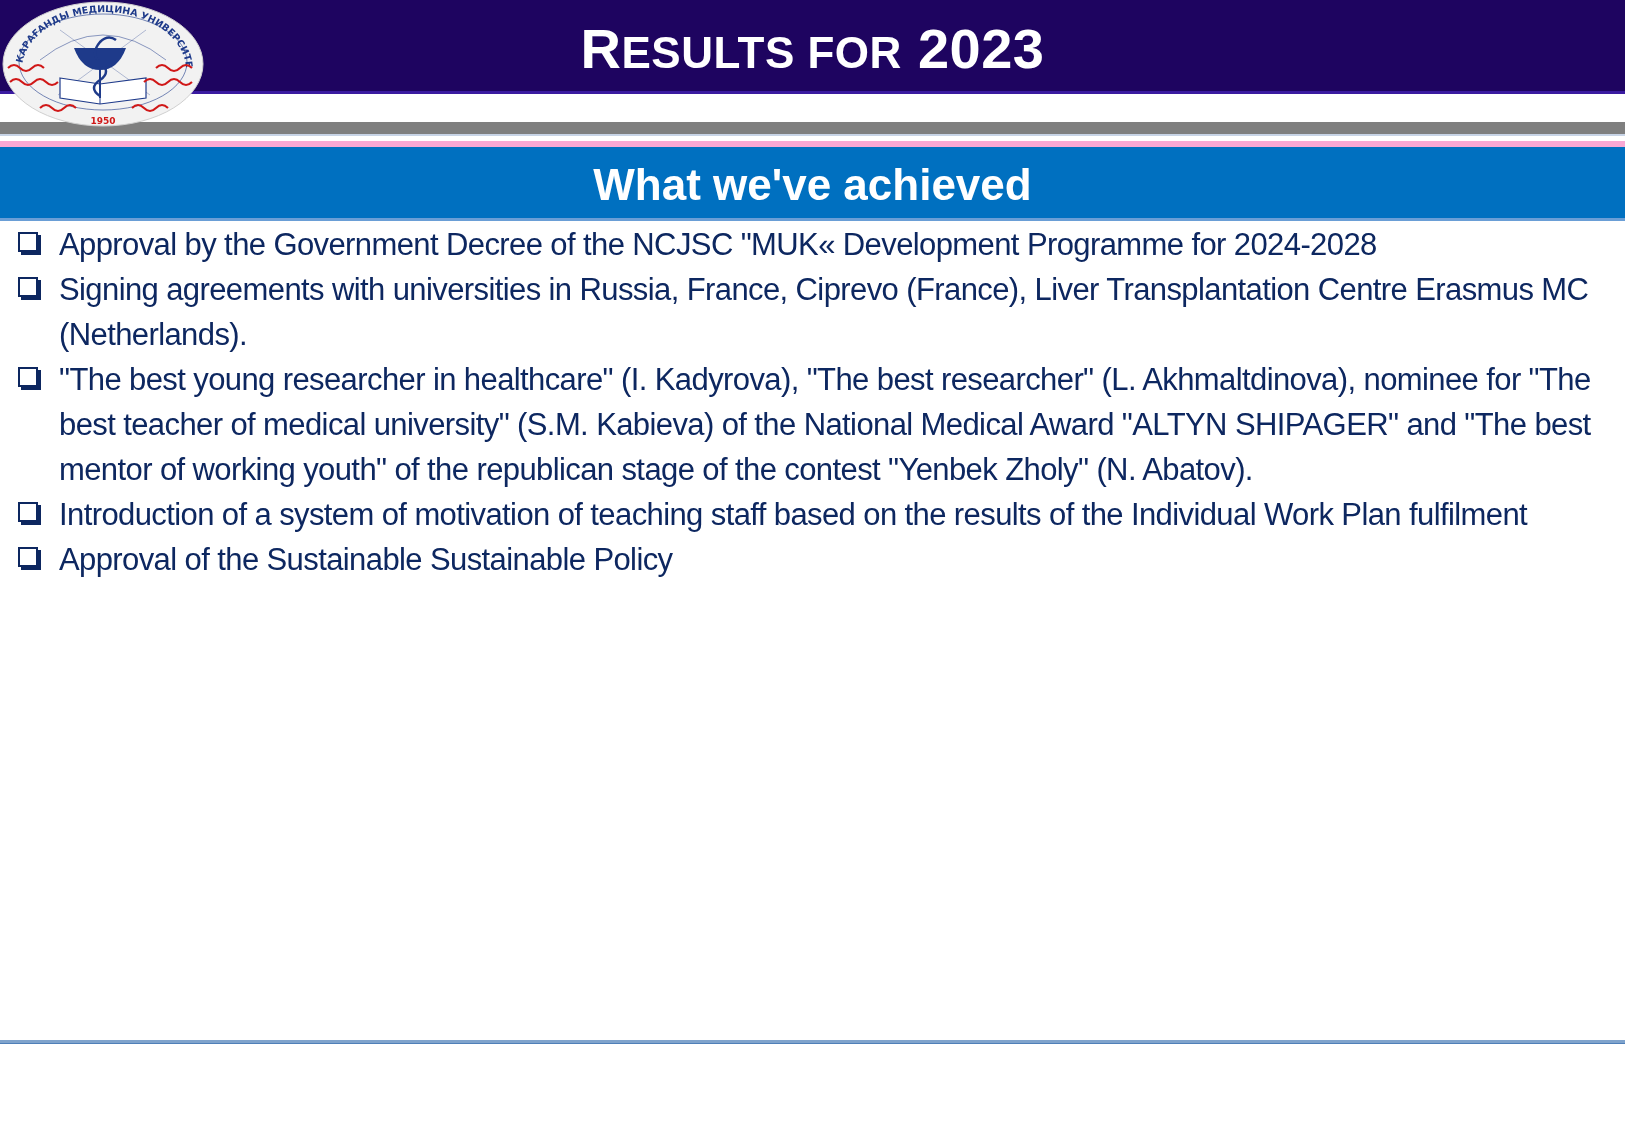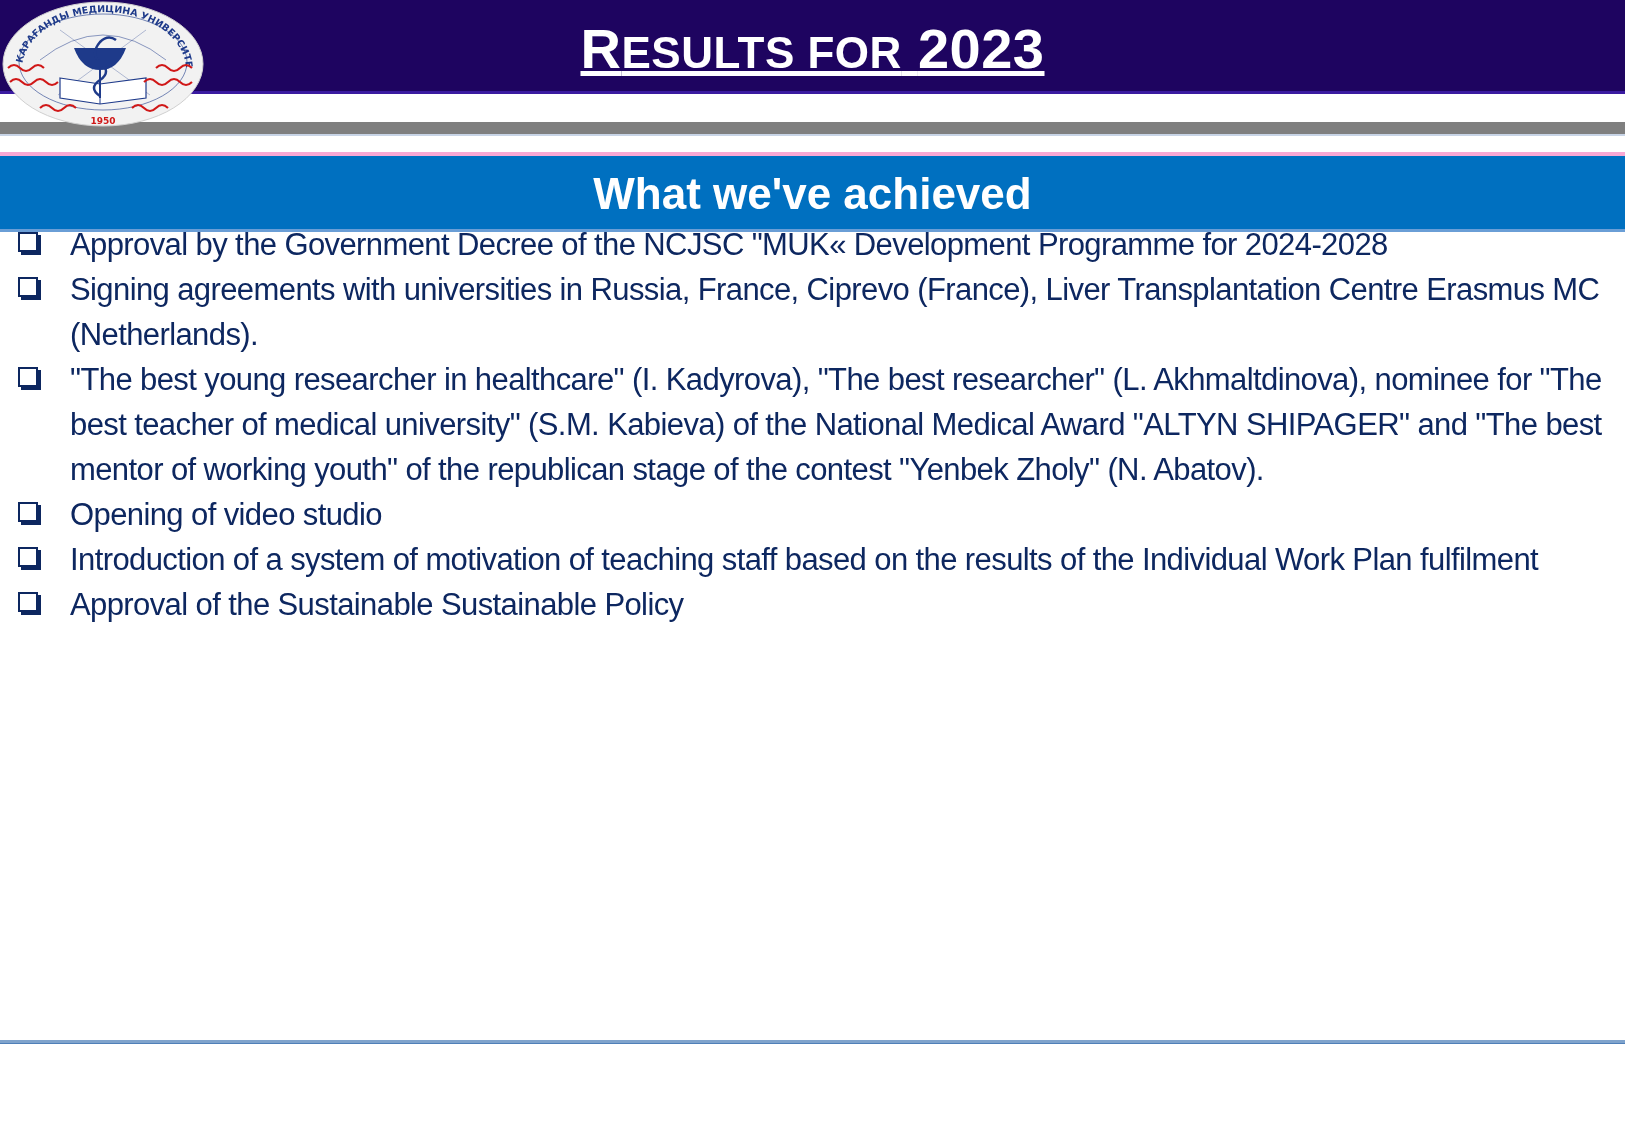--- a/index.html
+++ b/index.html
@@ -10,48 +10,47 @@
     .title-band {
       position: absolute; left: 0; top: 0; width: 1625px; height: 94px;
       background: #1e0460;
       border-bottom: 3px solid #3a1aa0;
       box-sizing: border-box;
     }
     .title-text {
       position: absolute; left: 0; right: 0; top: 14px; text-align: center;
       color: #ffffff; font-weight: bold; font-size: 56px; letter-spacing: 0.5px;
       line-height: 70px;
-      text-decoration: underline;
     }
     .title-text .sc { font-size: 44px; }
     .gray-bar {
       position: absolute; left: 0; top: 122px; width: 1625px; height: 12px; background: #7f7f7f;
     }
     .gray-bar-light {
       position: absolute; left: 0; top: 134px; width: 1625px; height: 2px; background: #c8d4e6;
     }
     .sub-band {
-      position: absolute; left: 0; top: 152px; width: 1625px; height: 80px;
+      position: absolute; left: 0; top: 141px; width: 1625px; height: 80px;
       background: #0070c0;
-      border-top: 4px solid #f9a8d4;
+      border-top: 6px solid #f9a8d4;
       border-bottom: 3px solid #6a9ed6;
       box-sizing: border-box;
     }
     .sub-text {
       position: absolute; left: 0; right: 0; top: 8px; text-align: center;
       color: #ffffff; font-weight: bold; font-size: 44px; line-height: 60px;
     }
     .logo {
       position: absolute; left: 0; top: 0; width: 206px; height: 130px;
     }
     .list {
       position: absolute; left: 18px; top: 222px; width: 1590px; margin: 0; padding: 0; list-style: none;
     }
     .item {
-      position: relative; padding-left: 52px; color: #0d2760;
+      position: relative; padding-left: 41px; color: #0d2760;
       font-size: 31px; line-height: 45px; letter-spacing: -0.6px;
     }
     .chk {
       position: absolute; left: 0; top: 10px; width: 20px; height: 20px;
       border: 2.5px solid #0d2760; background: #fff; box-sizing: border-box;
       box-shadow: 3px 3px 0 #0d2760;
     }
     .bottom-rule {
       position: absolute; left: 0; top: 1040px; width: 1625px; height: 3px;
       background: #7fa3cc; border-bottom: 1px solid #4f7fb8;
@@ -95,19 +94,18 @@
   <path d="M 40 108 q 6 -6 12 0 q 6 6 12 0 q 6 -6 12 0 M 132 108 q 6 -6 12 0 q 6 6 12 0 q 6 -6 12 0" fill="none" stroke="#d01818" stroke-width="2"></path>
   <text x="103" y="124" text-anchor="middle" font-size="9" font-weight="bold" fill="#d01818" font-family="DejaVu Sans, sans-serif">1950</text>
 </svg>
 
 <ul class="list">
   <li class="item"><span class="chk"></span><span>Approval by the Government Decree of the NCJSC "MUK« Development Programme for 2024-2028</span></li>
   <li class="item"><span class="chk"></span><span>Signing agreements with universities in Russia, France, Ciprevo (France), Liver Transplantation Centre Erasmus MC (Netherlands).</span></li>
   <li class="item"><span class="chk"></span></li>
   <li class="item"><span class="chk"></span><span>"The best young researcher in healthcare" (I. Kadyrova), "The best researcher" (L. Akhmaltdinova), nominee for "The best teacher of medical university" (S.M. Kabieva) of the National Medical Award "ALTYN SHIPAGER" and "The best mentor of working youth" of the republican stage of the contest "Yenbek Zholy" (N. Abatov).</span></li>
   <li class="item"><span class="chk"></span></li>
-  <li class="item"><span class="chk"></span><span>Opening of video studio</span></li>
   <li class="item"><span class="chk"></span></li>
   <li class="item"><span class="chk"></span><span>Introduction of a system of motivation of teaching staff based on the results of the Individual Work Plan fulfilment</span></li>
   <li class="item"><span class="chk"></span><span>Approval of the Sustainable Sustainable Policy</span></li>
 </ul>
 
 <div class="bottom-rule"></div>
 
 </body></html>

